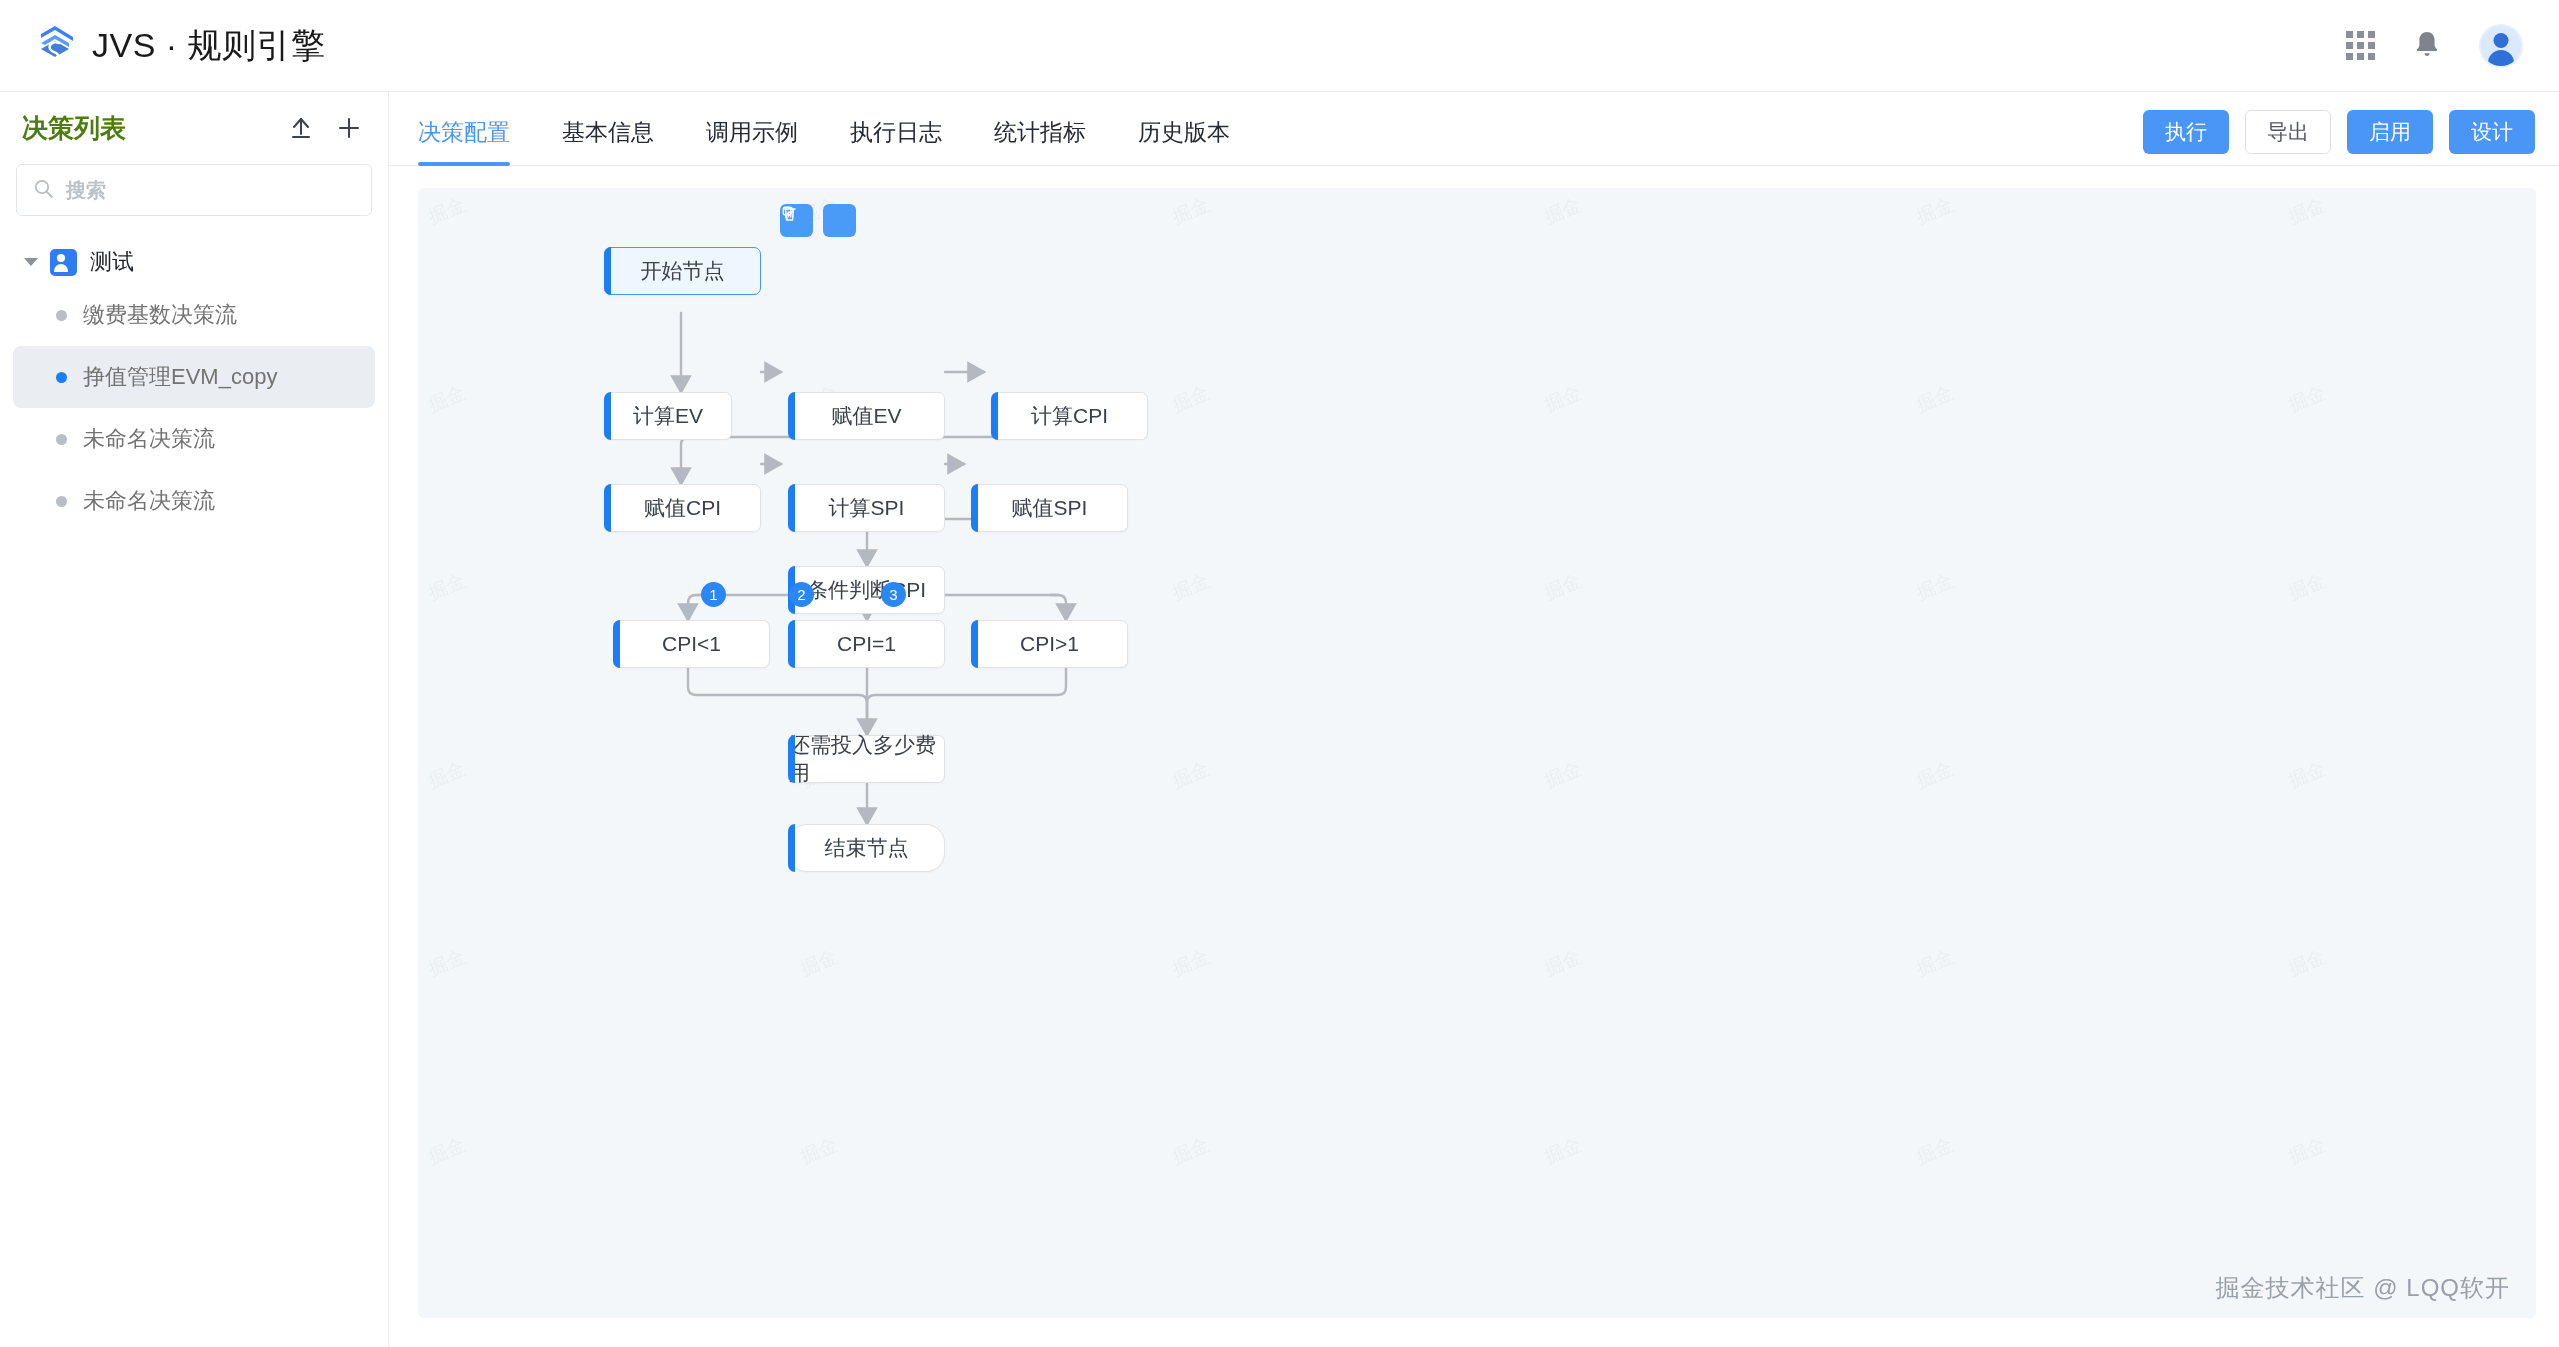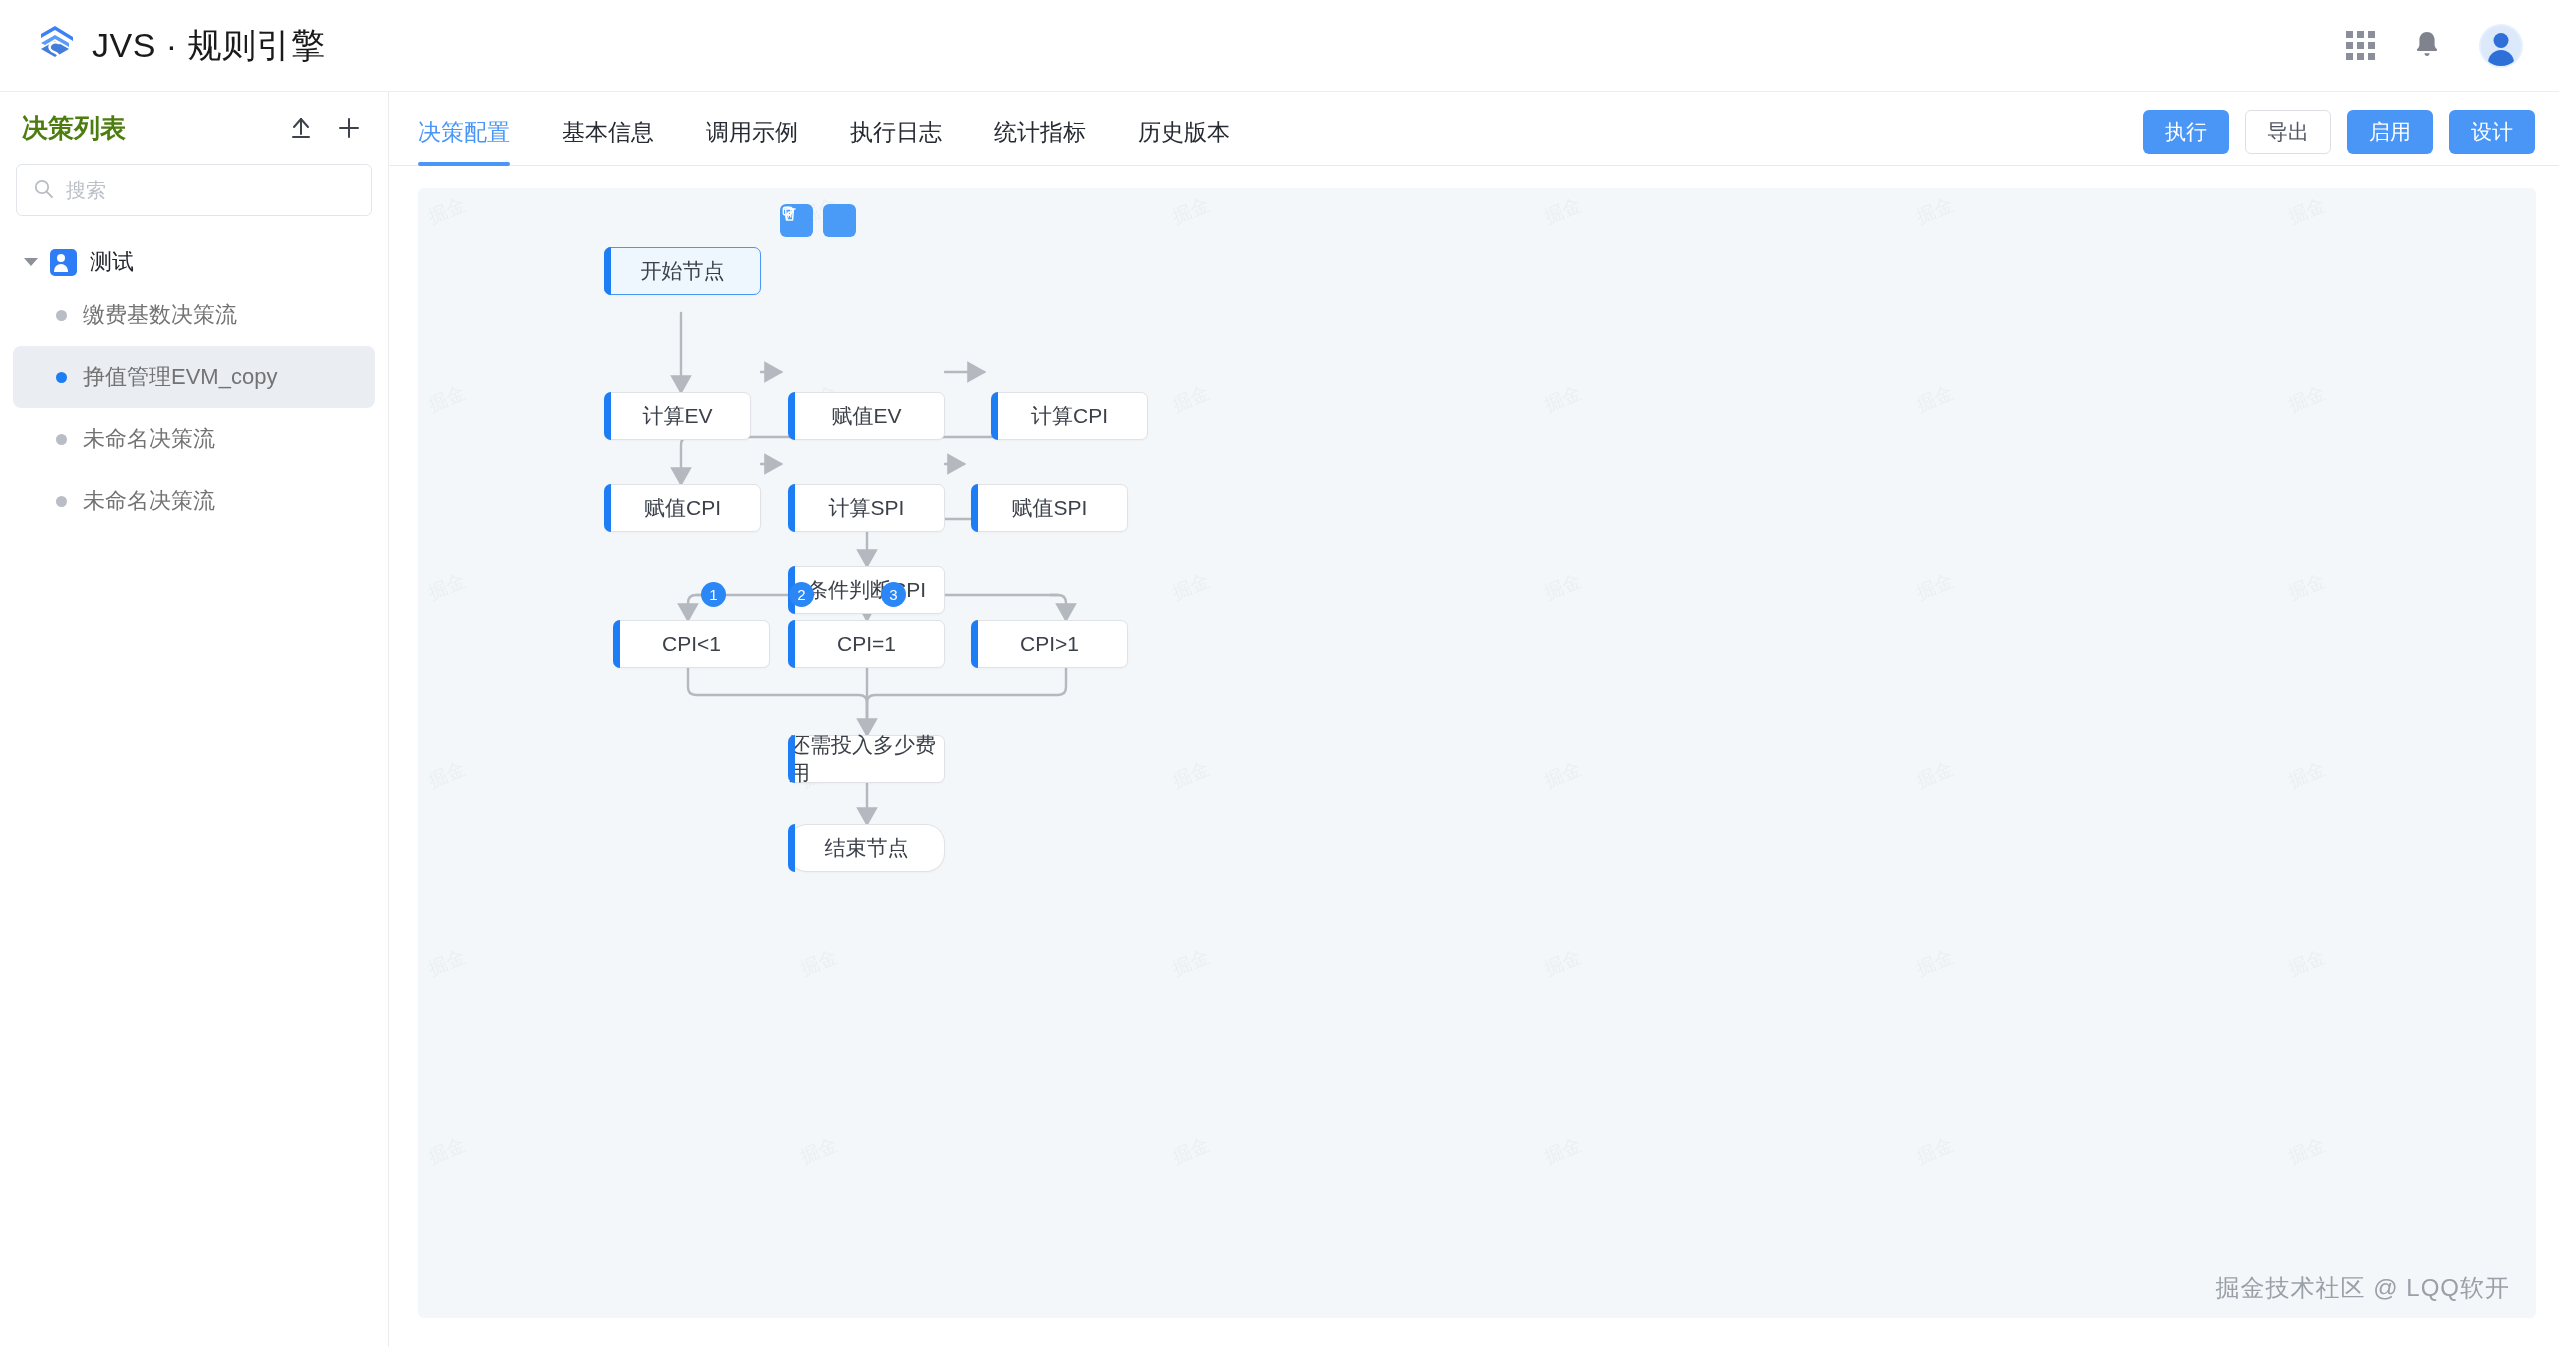--- a/index.html
+++ b/index.html
@@ -65,21 +65,21 @@
   .sb-actions { margin-left: auto; display: flex; align-items: center; gap: 22px; }
   .sb-ico { width: 26px; height: 26px; cursor: pointer; position: relative; }
   .search-wrap { padding: 0 16px; }
   .search-box {
     height: 52px; border: 1px solid #e2e5ea; border-radius: 6px;
     display: flex; align-items: center; padding: 0 16px; background:#fff;
   }
   .search-input {
     border: none; outline: none; font-size: 20px; color: #b4b8bf;
     margin-left: 12px; width: 100%;
-    font-family: "Liberation Sans", sans-serif; background: transparent;
+    font-family: "Liberation Sans", sans-serif; background: transparent; font-weight: bold;
   }
   .search-input::placeholder { color: #bcc0c7; }
   .tree { margin-top: 24px; }
   .tree-group {
     display: flex; align-items: center; height: 44px; padding-left: 24px; cursor: pointer;
   }
   .caret {
     width: 0; height: 0; border-left: 7px solid transparent;
     border-right: 7px solid transparent; border-top: 8px solid #8c9099;
     margin-right: 12px;
@@ -394,21 +394,21 @@
             <path d="M11.6 4.2 a3.4 3.4 0 0 1 0 4.8 l-2 2" stroke="#ffffff" stroke-width="1.5" fill="none" stroke-linecap="round"></path>
             <path d="M7.4 14.8 a3.4 3.4 0 0 1 0 -4.8 l2 -2" stroke="#ffffff" stroke-width="1.5" fill="none" stroke-linecap="round"></path>
             <rect x="3.3" y="3.3" width="7.6" height="7.6" rx="2" stroke="#ffffff" stroke-width="1.4" fill="none"></rect>
           </svg>
         </span>
       </div>
 
       <div class="node selected" style="left:186px; top:59px; width:157px;">
         <span>开始节点</span>
       </div>
-      <div class="node" style="left:186px; top:204px; width:147px;align-items:center;">
+      <div class="node" style="left:186px; top:204px; width:128px;align-items:center;">
         <span>计算EV</span>
       </div>
       <div class="node" style="left:370px; top:204px; width:157px;">
         <span>赋值EV</span>
       </div>
       <div class="node" style="left:573px; top:204px; width:157px;">
         <span>计算CPI</span>
       </div>
       <div class="node" style="left:186px; top:296px; width:157px;">
         <span>赋值CPI</span>

